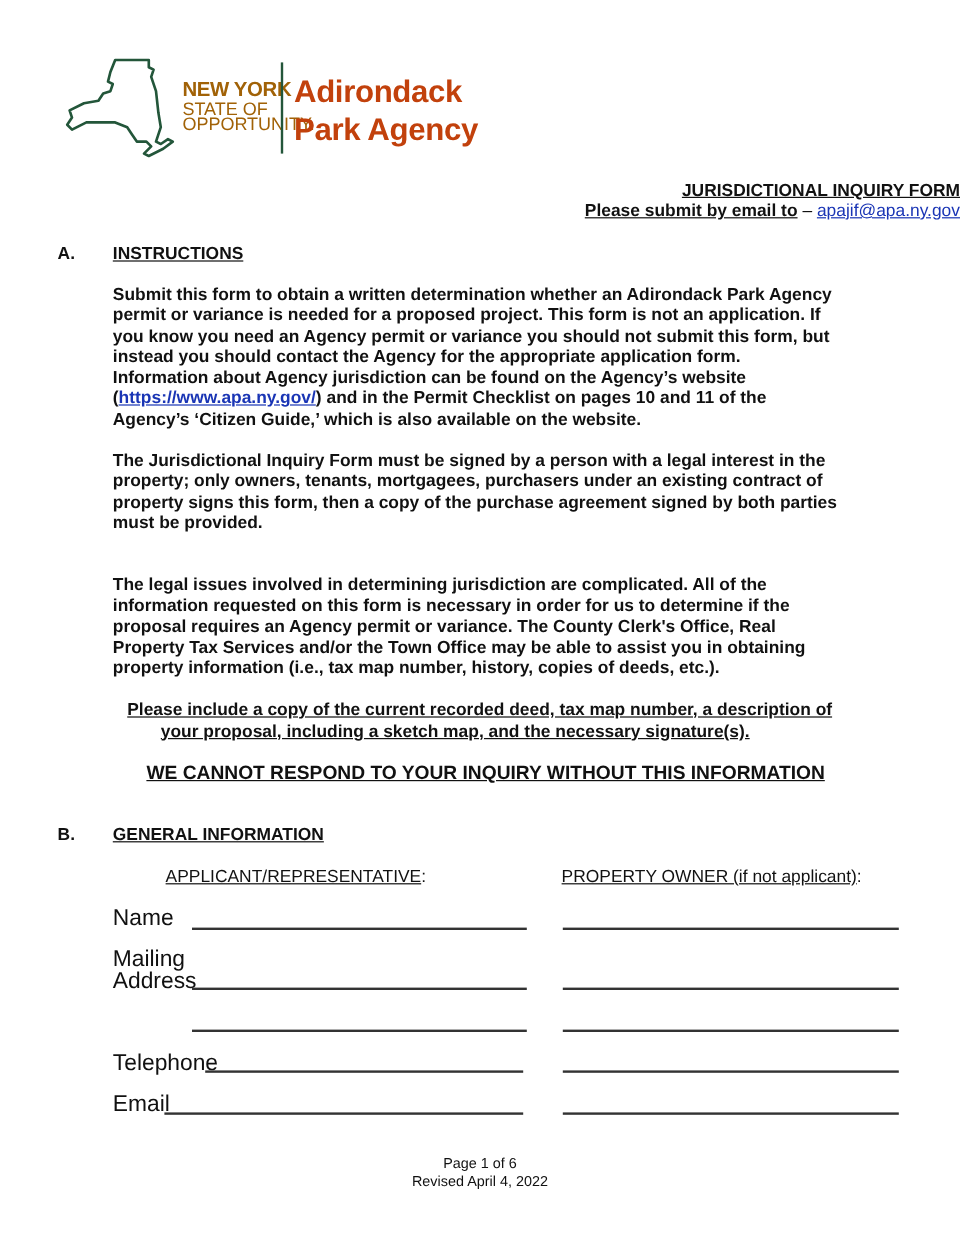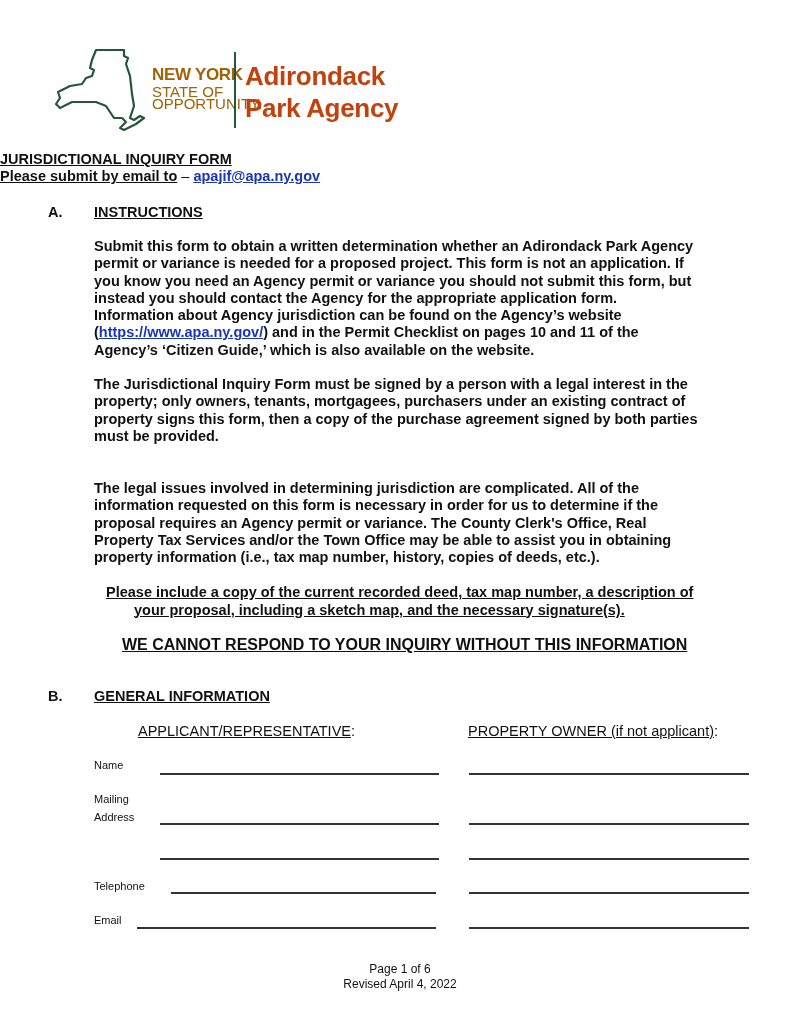--- a/index.html
+++ b/index.html
@@ -7,39 +7,39 @@
   body { position: relative; font-family: "Liberation Sans", sans-serif; color: #111111; }
 
   .logo { position: absolute; left: 52px; top: 46px; width: 370px; height: 86px; }
   .logo svg { position: absolute; left: 0; top: 0; }
   .logo .ny { position: absolute; left: 100px; top: 20px; color: #a16207; line-height: 1; }
   .logo .ny .big { font-weight: bold; font-size: 17px; letter-spacing: -0.3px; }
   .logo .ny .small { font-size: 15px; margin-top: 3px; line-height: 12px; }
   .logo .divider { position: absolute; left: 182px; top: 6px; width: 2px; height: 76px; background: #23563a; }
   .logo .apa { position: absolute; left: 193px; top: 14px; color: #c2410c; font-weight: bold; font-size: 26px; line-height: 32px; letter-spacing: -0.3px; }
 
-  .title { position: absolute; left: 0; width: 800px; text-align: left; font-weight: bold; font-size: 14.5px; }
+  .title { position: absolute; left: 0; width: 800px; text-align: right; font-weight: bold; font-size: 14.5px; }
   .u { text-decoration: underline; }
-  .link { color: #1a35b5; text-decoration: underline; font-weight: bold; }
+  .link { color: #1a35b5; text-decoration: underline; font-weight: normal; }
 
   .sec-letter { position: absolute; left: 48px; font-weight: bold; font-size: 14.5px; }
   .sec-title { position: absolute; left: 94px; font-weight: bold; font-size: 14.5px; text-decoration: underline; }
 
   .para { position: absolute; left: 94px; width: 660px; font-weight: bold; font-size: 14.5px; line-height: 17.3px; }
   .para .link { font-weight: bold; }
   .para span.line { display: block; white-space: nowrap; }
 
   .notice { position: absolute; left: 0; width: 800px; font-weight: bold; font-size: 14.5px; line-height: 17.5px; text-decoration: underline; }
   .notice .l1 { padding-left: 106px; display: block; white-space: nowrap; }
   .notice .l2 { padding-left: 134px; display: block; white-space: nowrap; }
   .notice2 { position: absolute; left: 122px; font-weight: bold; font-size: 16px; text-decoration: underline; white-space: nowrap; }
 
   .colhead { position: absolute; font-weight: normal; font-size: 14.5px; white-space: nowrap; }
 
-  .flabel { position: absolute; font-size: 11px; line-height: 17.5px; }
+  .flabel { position: absolute; font-size: 19px; line-height: 17.5px; }
   .fline { position: absolute; height: 1.5px; background: #333; }
   .fline input { position: absolute; left: 0; bottom: 2px; width: 100%; height: 18px; border: none; background: transparent; font-family: "Liberation Sans", sans-serif; font-size: 13px; outline: none; }
 
   .footer { position: absolute; left: 0; width: 800px; text-align: center; font-size: 12px; line-height: 15px; }
 </style>
 </head>
 <body>
 
 <div class="logo">
   <svg width="100" height="86" viewBox="0 0 100 86">

